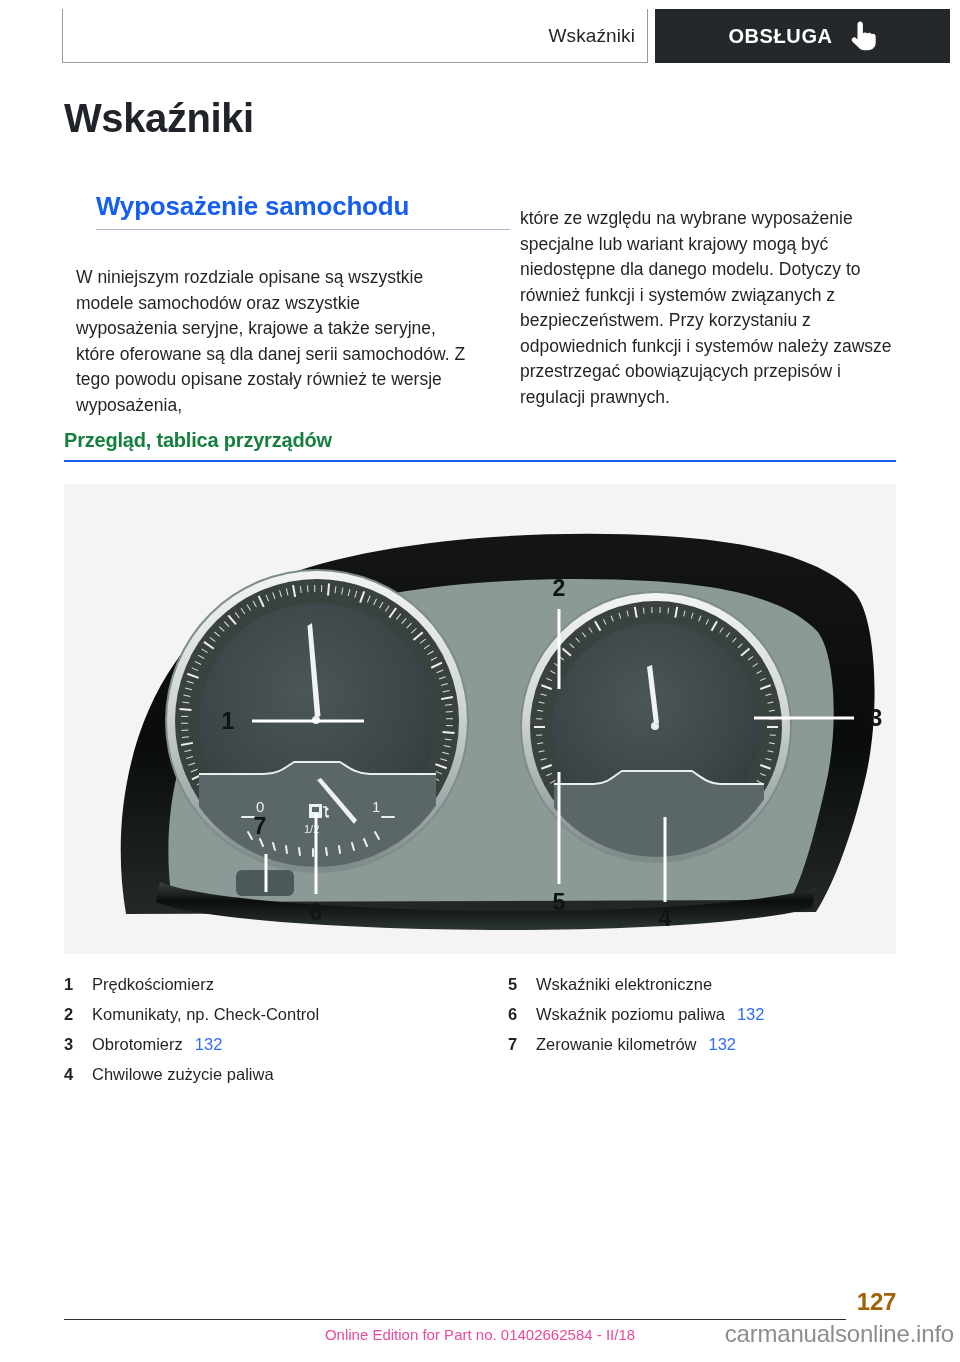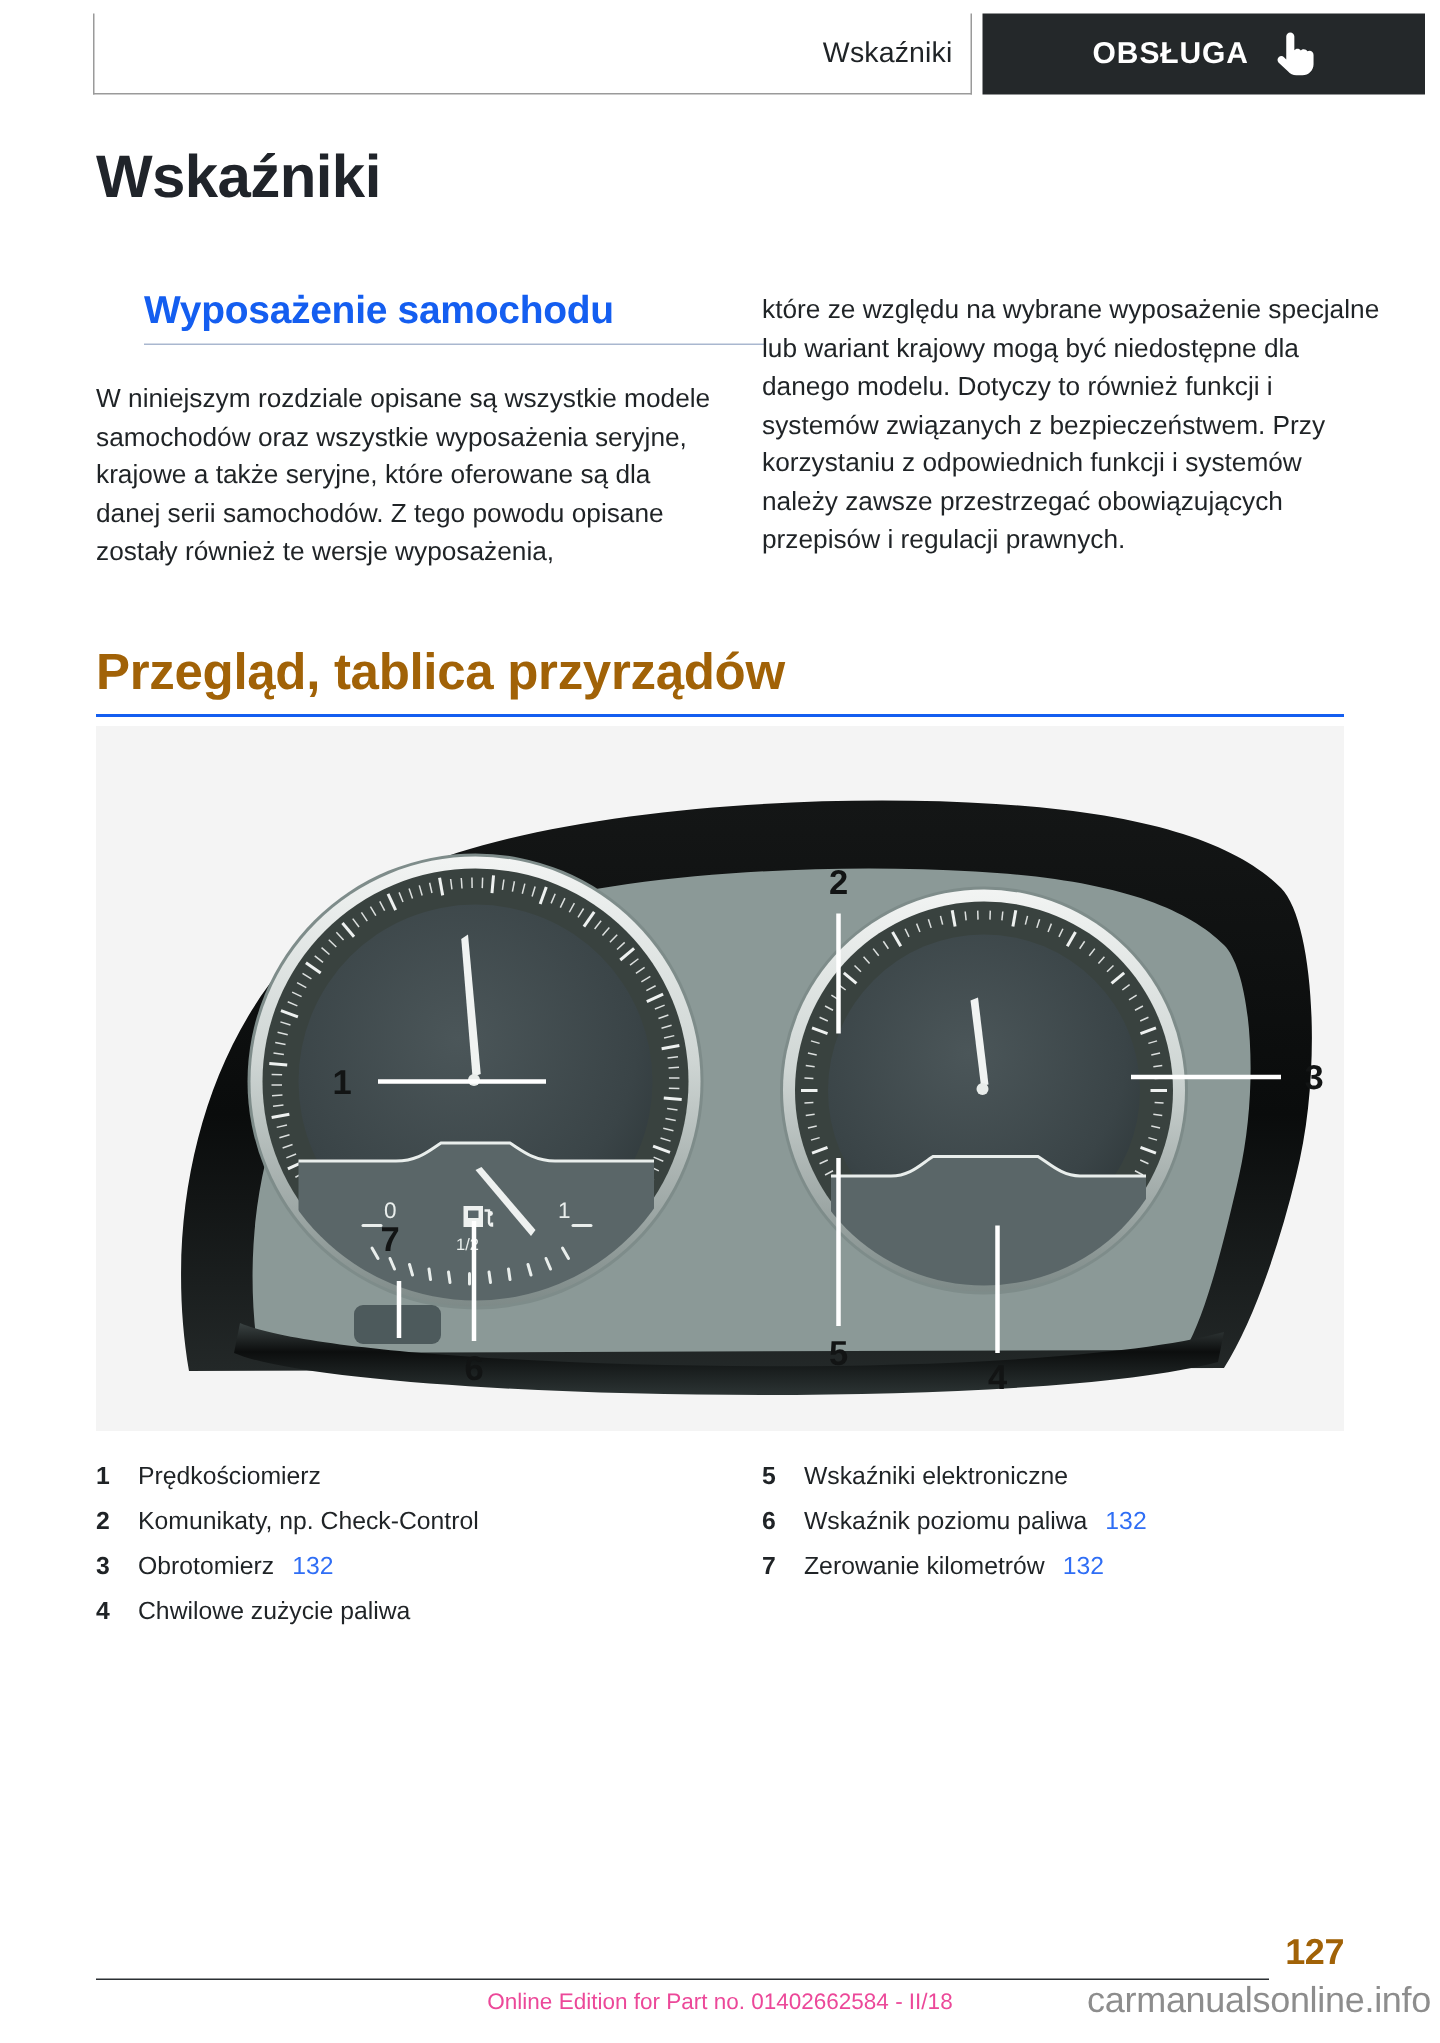--- a/index.html
+++ b/index.html
@@ -42,30 +42,30 @@
   .section-h2 .t {
     font-size: 26px; font-weight: bold; color: #145ef0; letter-spacing: -0.2px;
     display: block; padding-bottom: 7px;
   }
   .section-h2 .rule { display: block; height: 1px; background: #a9b7cf; width: 100%; }
 
   .section-h1 {
     position: absolute; left: 64px; top: 429px; width: 832px;
   }
   .section-h1 .t {
-    font-size: 34px; font-weight: bold; color: #a16207; letter-spacing: -0.2px;
+    font-size: 20px; font-weight: bold; color: #15803d; letter-spacing: -0.2px;
     display: block; padding-bottom: 8px;
   }
   .section-h1 .rule { display: block; height: 2px; background: #145ef0; width: 100%; }
 
   
   .col { position: absolute; width: 414px; font-size: 17.5px; line-height: 25.5px; color: #1f2326; }
   .col.left  { left: 64px;  top: 253px; }
   .col.right { left: 508px; top: 194px; }
-  .col p { margin: 0; }
+  .col p { margin: 12px; }
 
   
   .figure {
     position: absolute; left: 64px; top: 484px; width: 832px; height: 470px;
     background: #f4f4f4; overflow: hidden;
   }
   .figure svg { display: block; width: 100%; height: 100%; }
 
   
   .legend { position: absolute; top: 975px; font-size: 16.5px; color: #1f2326; }

